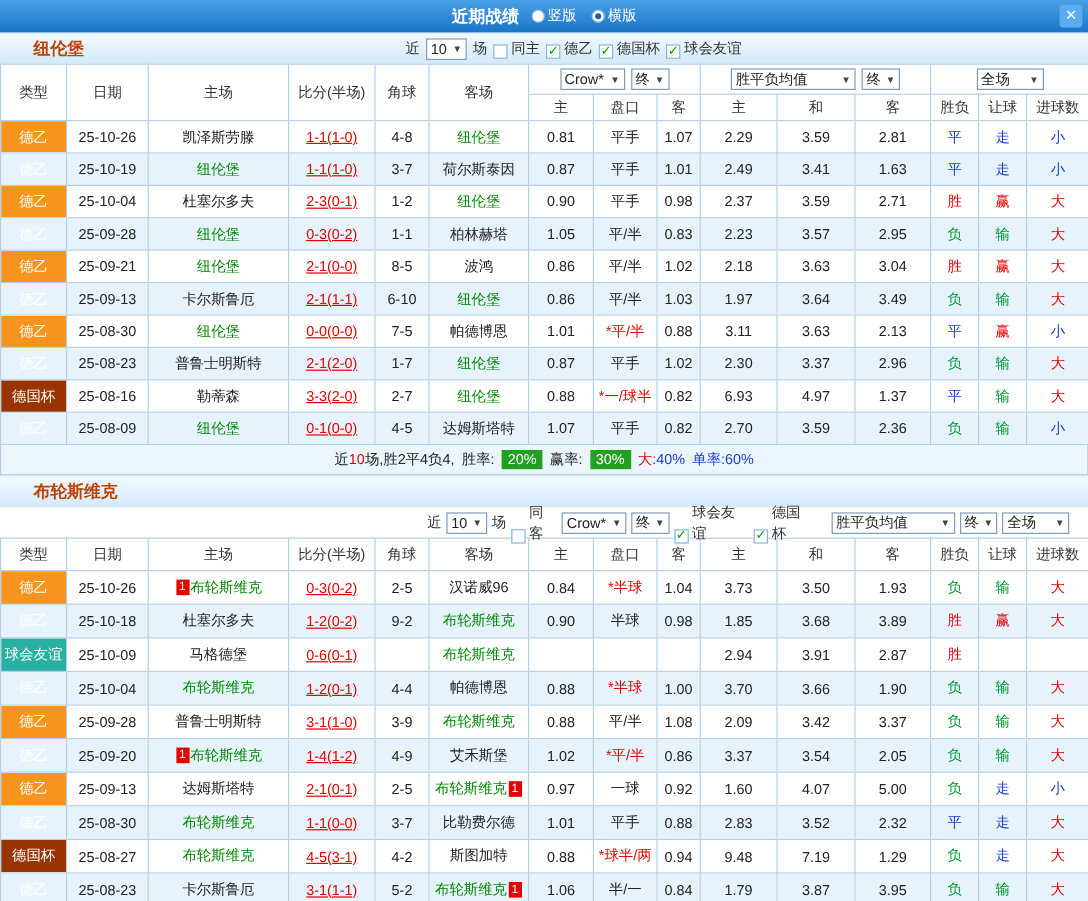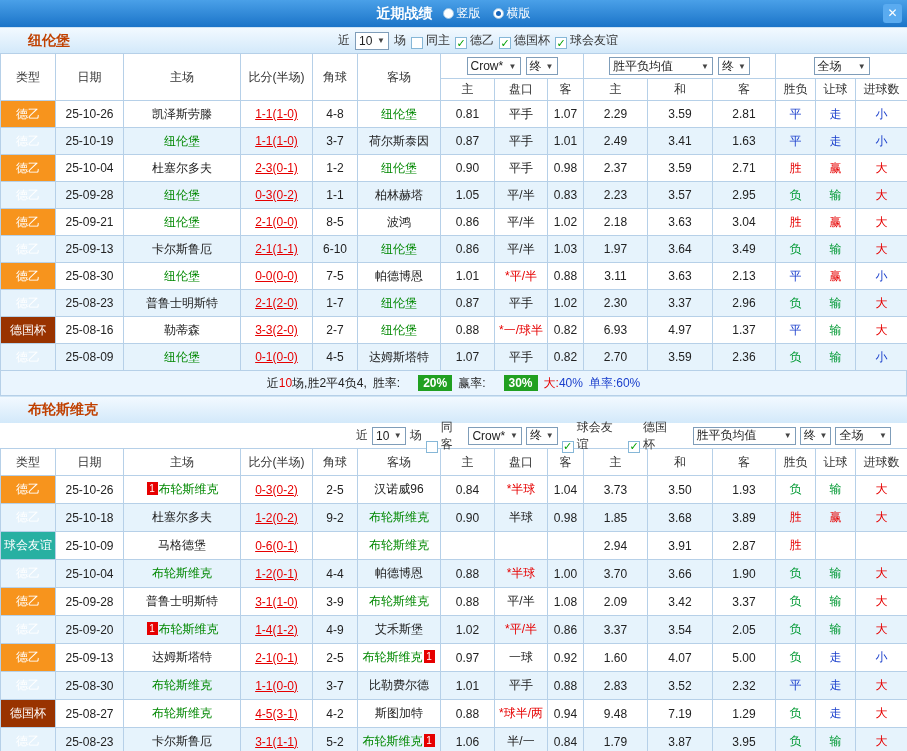--- a/index.html
+++ b/index.html
@@ -90,21 +90,21 @@
     display:inline-block; background:var(--red); color:#fff; font-size:10px;
     width:11px; height:13px; line-height:13px; margin:0 1px; vertical-align:1px;
   }
   
   .summary {
     height:25px; background:var(--summary_bg);
     display:flex; align-items:center; justify-content:center; gap:6px;
     font-size:12px; border:1px solid var(--border_blue); border-top:none;
   }
   .sum-red { color:var(--red); } .sum-blue { color:var(--blue); }
-  .green-box { background:var(--green_box); color:#fff; font-weight:bold; padding:1px 5px;margin-left:12px; }
+  .green-box { background:var(--green_box); color:#fff; font-weight:normal; padding:1px 5px; }
 </style>
 </head>
 <body>
 
 <div class="titlebar">
   <span class="title">近期战绩</span>
   <span class="radio-group">
     <label class="radio">
       <span class="radio-circle"></span>
       <span>竖版</span>

